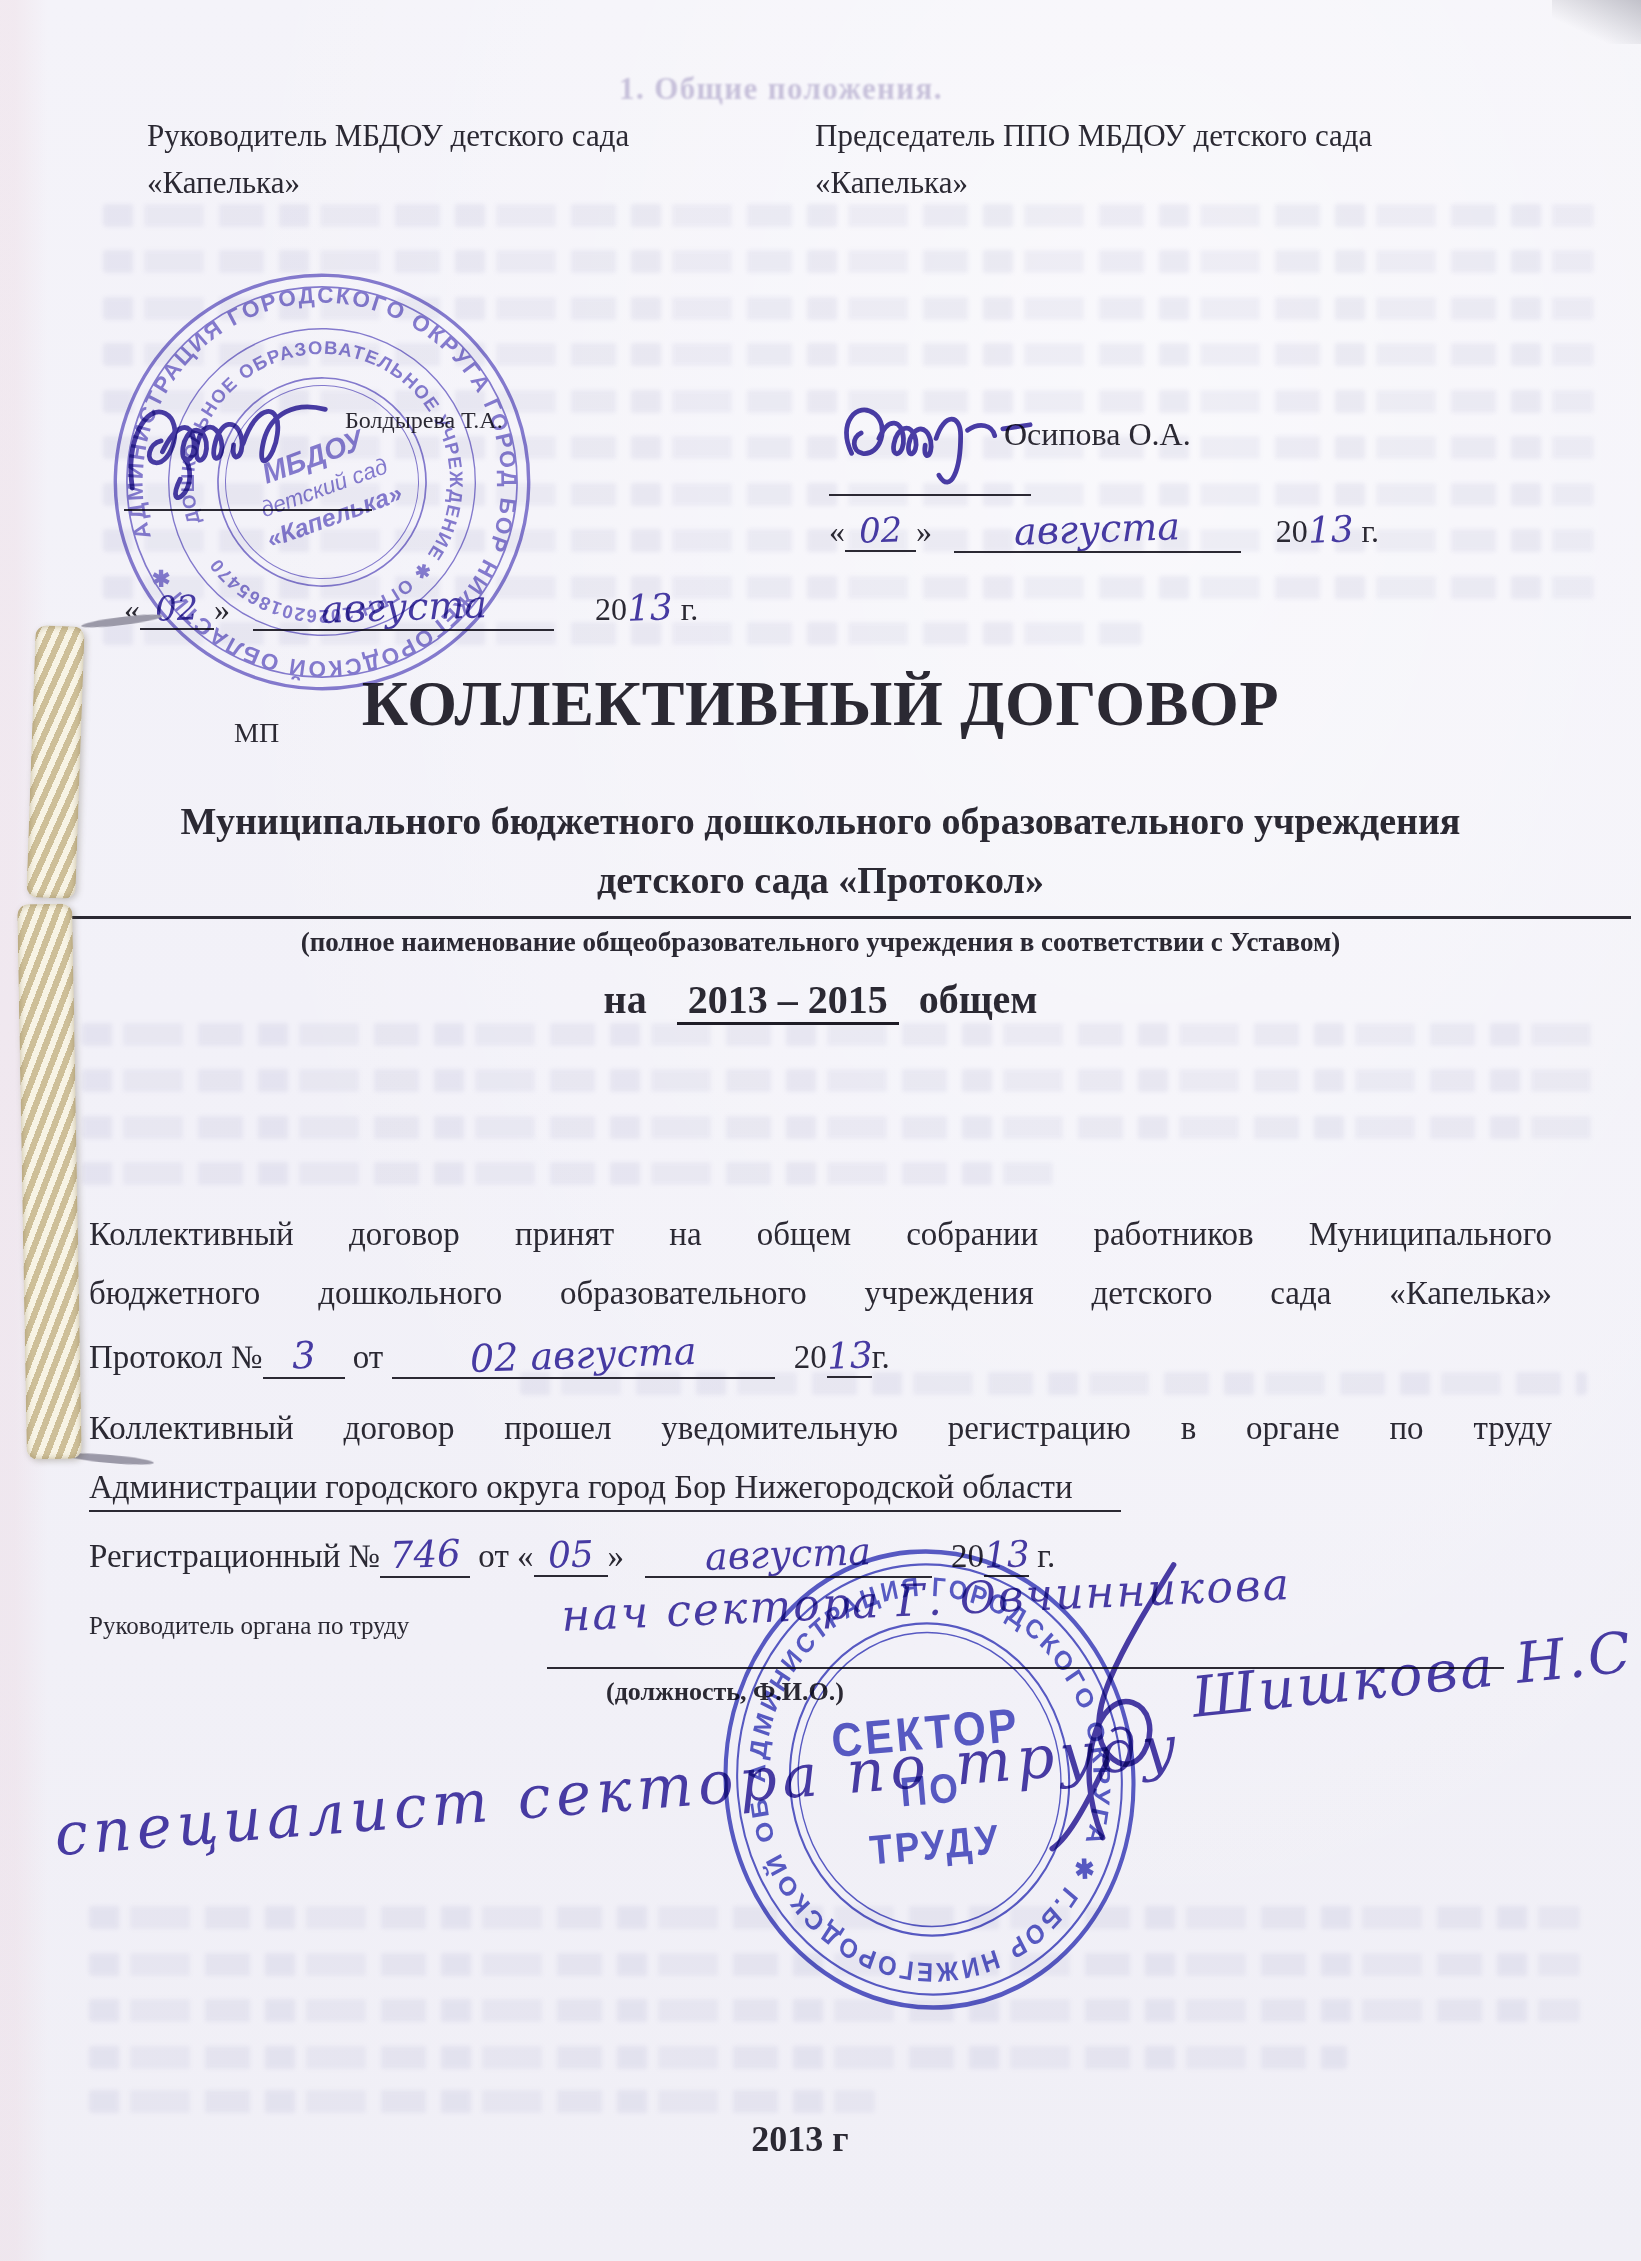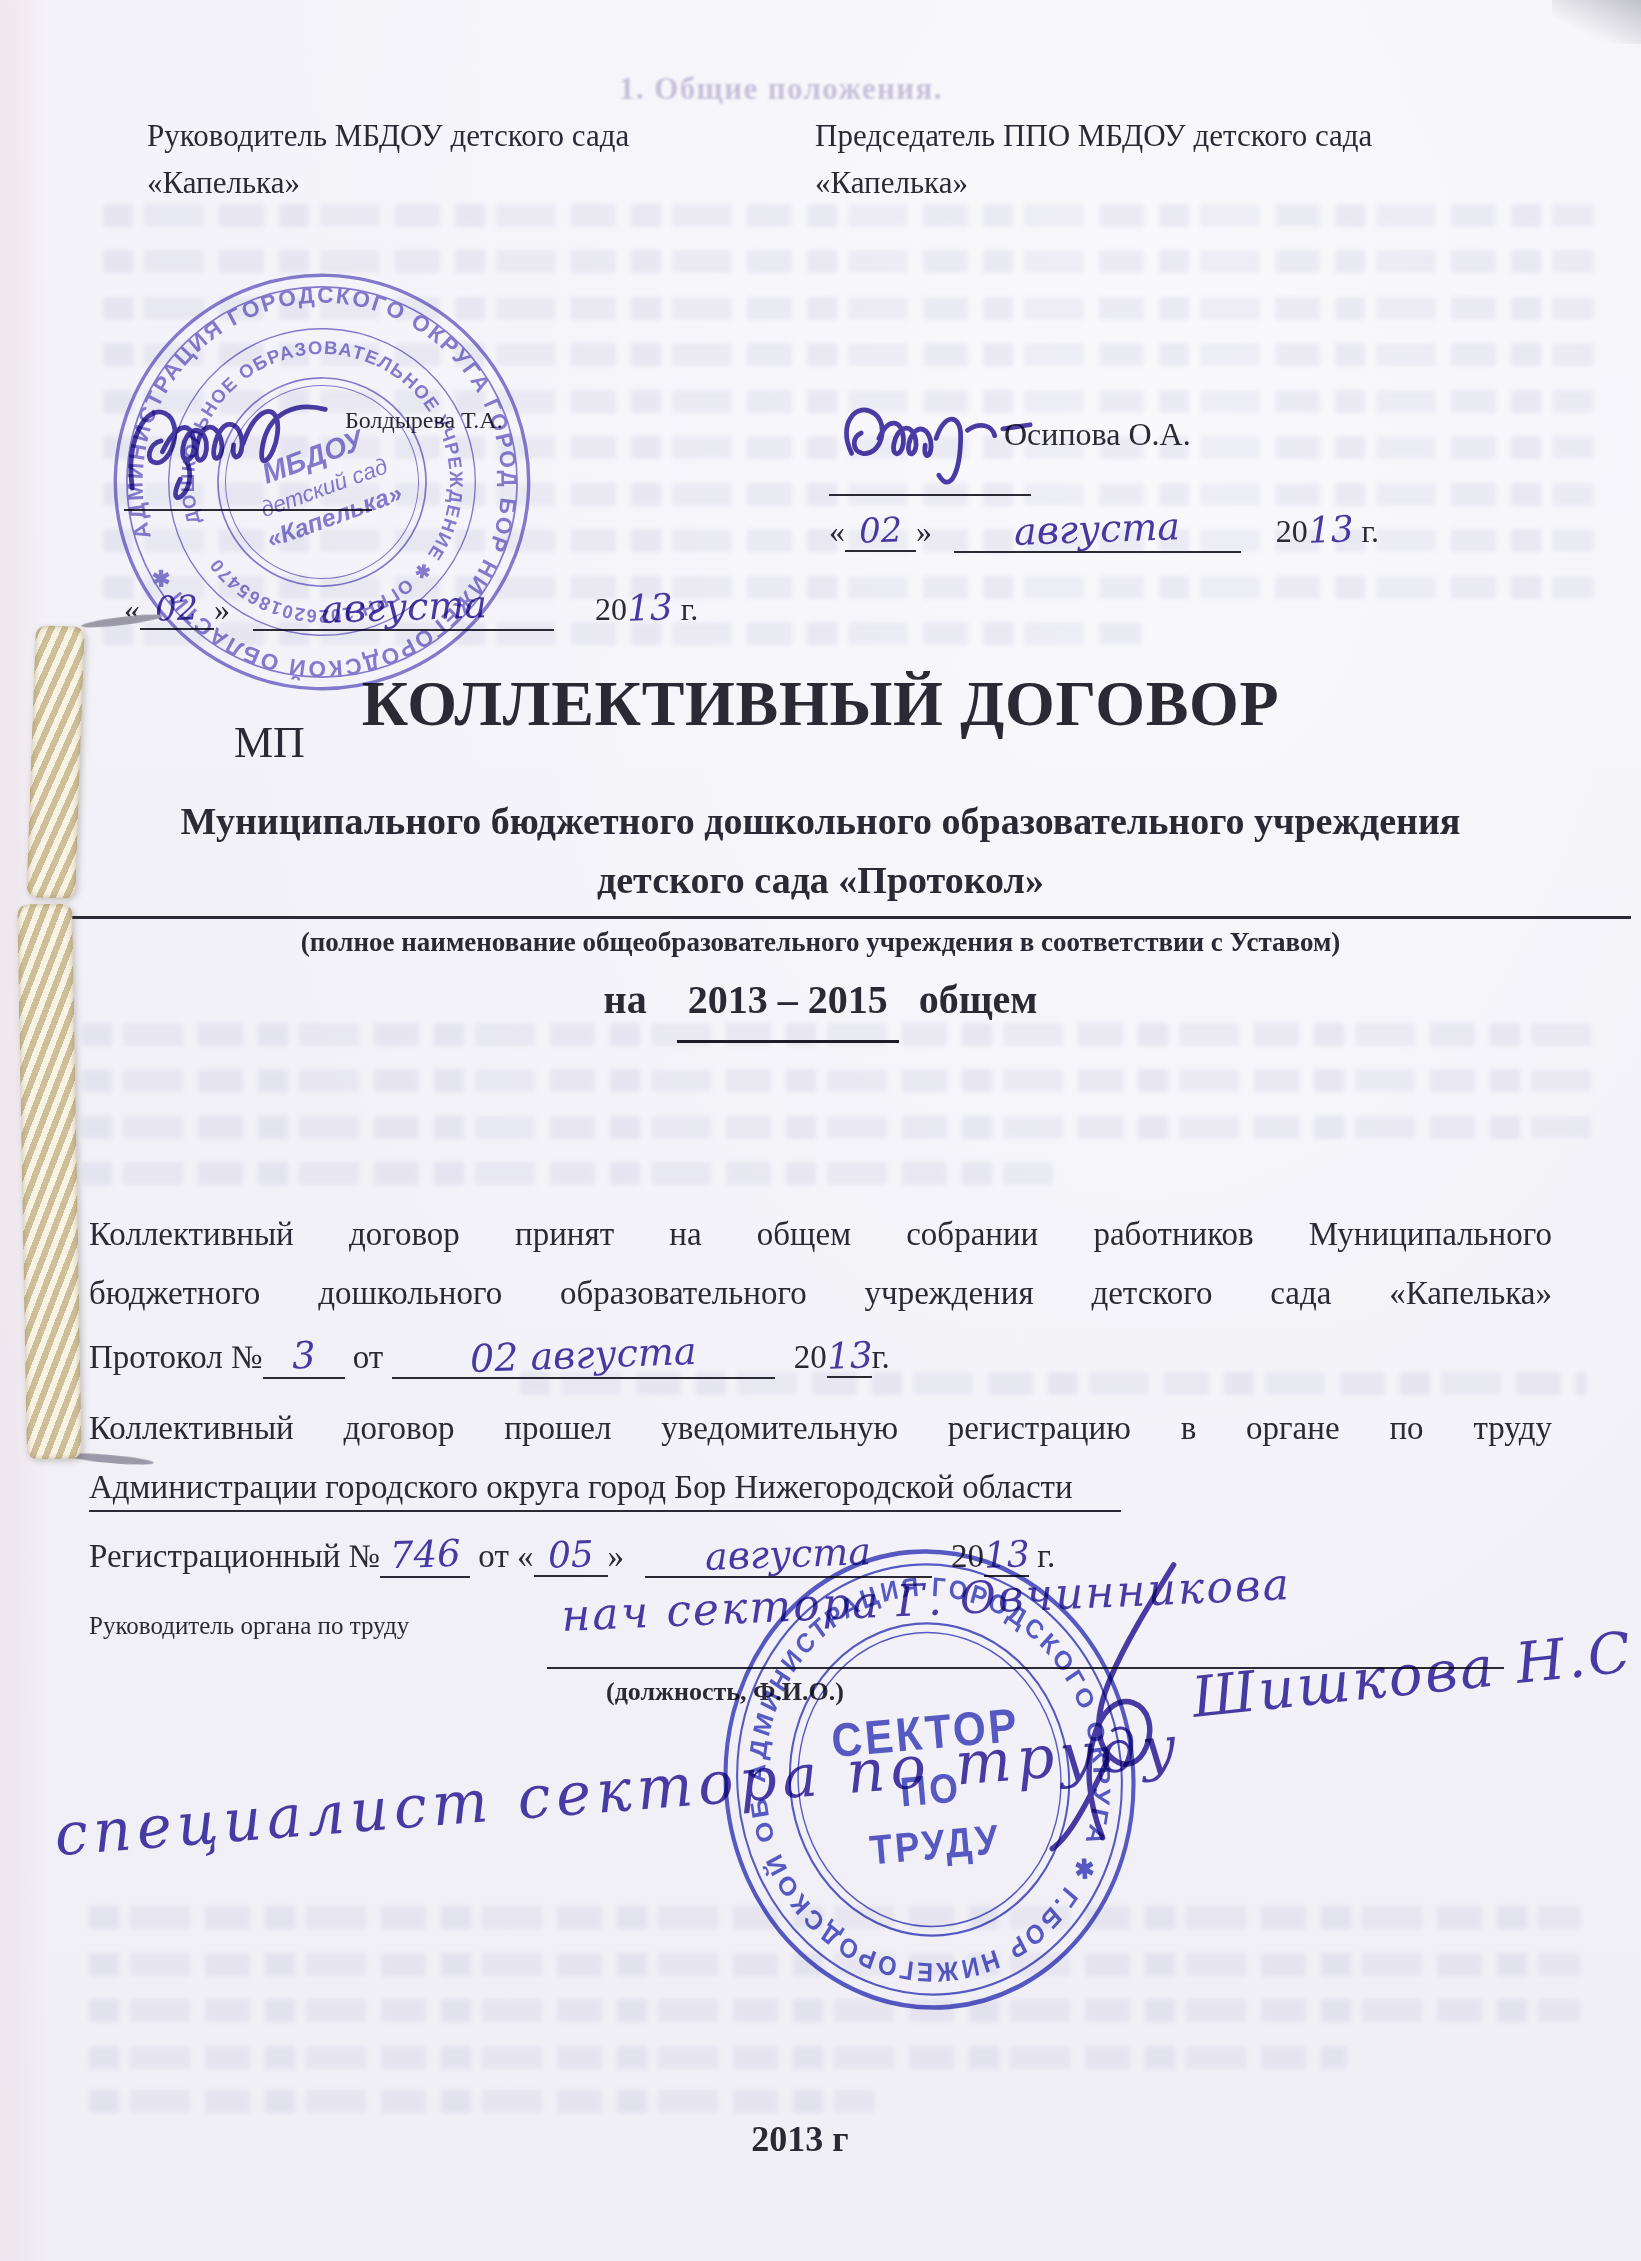--- a/index.html
+++ b/index.html
@@ -140,21 +140,21 @@
   <div class="txt" style="left:345px;top:407px;font-size:24px;">Болдырева Т.А.</div>
   <div class="rule" style="left:124px;top:509px;width:248px;height:2.1px;"></div>
 
   <div class="txt" style="left:124px;top:585px;font-size:32px;white-space:nowrap;">
     <span>«</span><span class="blank" style="width:74px;"><span class="hand" style="font-size:34px;">02</span></span><span>»</span>
     <span class="blank" style="width:301px;margin-left:15px;"><span class="hand" style="font-size:38px;">августа</span></span>
     <span style="margin-left:33px;">20</span><span class="hand" style="font-size:36px;">13</span>
     <span>г.</span>
   </div>
 
-  <div class="txt" style="left:234px;top:717px;font-size:44px;">МП</div>
+  <div class="txt" style="left:234px;top:717px;font-size:28px;">МП</div>
 
   <svg class="sig-svg" style="left:824px;top:373px;" width="212" height="126" viewBox="0 0 310 185">
     <g fill="none" stroke="#4b3ea8" stroke-width="7" stroke-linecap="round">
       <path d="M40,118 C18,74 48,40 74,60 C96,78 82,122 56,118 C40,115 40,94 54,88"></path>
       <path d="M80,96 C94,64 114,68 116,96 C118,120 98,128 102,104 C106,80 128,70 134,98 C138,120 120,128 124,104 C128,80 150,72 156,100 C160,124 144,130 148,106"></path>
       <path d="M164,96 C176,58 200,60 200,92 C200,140 186,180 168,150"></path>
       <path d="M210,84 C228,72 246,76 250,92"></path>
       <path d="M262,82 L302,76"></path>
     </g>
   </svg>
@@ -169,21 +169,21 @@
   </div>
 
   <div class="txt center b" style="left:0;top:667px;width:1641px;font-size:64px;letter-spacing:0.7px;">КОЛЛЕКТИВНЫЙ ДОГОВОР</div>
   <div class="txt center b" style="left:41px;top:799px;width:1559px;font-size:38px;">Муниципального бюджетного дошкольного образовательного учреждения</div>
   <div class="txt center b" style="left:0;top:858px;width:1641px;font-size:38px;">детского сада  «Протокол»</div>
   <div class="rule" style="left:58px;top:916px;width:1573px;height:2.7px;"></div>
   <div class="txt center" style="left:0;top:927px;width:1641px;font-size:27px;">(полное наименование  общеобразовательного учреждения в соответствии  с Уставом)</div>
 
   <div class="txt center b" style="left:0;top:976px;width:1641px;font-size:40px;">
     <span>на</span>&nbsp;&nbsp;
-    <span style="border-bottom:3.4px solid #1e1c26;padding:0 11px 18px 11px;">2013 – 2015</span>&nbsp;
+    <span style="border-bottom:3.4px solid #1e1c26;padding:0 11px 0 11px;">2013 – 2015</span>&nbsp;
     <span>общем</span>
   </div>
 
   <div class="txt justify" style="left:89px;top:1275px;width:1463px;font-size:33px;">бюджетного дошкольного образовательного учреждения детского сада «Капелька»</div>
   <div class="txt justify" style="left:89px;top:1216px;width:1463px;font-size:33px;">Коллективный договор принят на общем собрании работников Муниципального</div>
   <div class="txt" style="left:89px;top:1333px;font-size:33px;white-space:nowrap;">
     <span>Протокол №</span><span class="blank" style="width:82px;"><span class="hand" style="font-size:37px;">3</span></span>
     <span>от</span>
     <span class="blank" style="width:383px;"><span class="hand" style="font-size:38px;">02 августа</span></span>
     <span style="margin-left:11px;">20</span><span class="blank" style="width:45px;"><span class="hand" style="font-size:36px;">13</span></span><span>г.</span>

